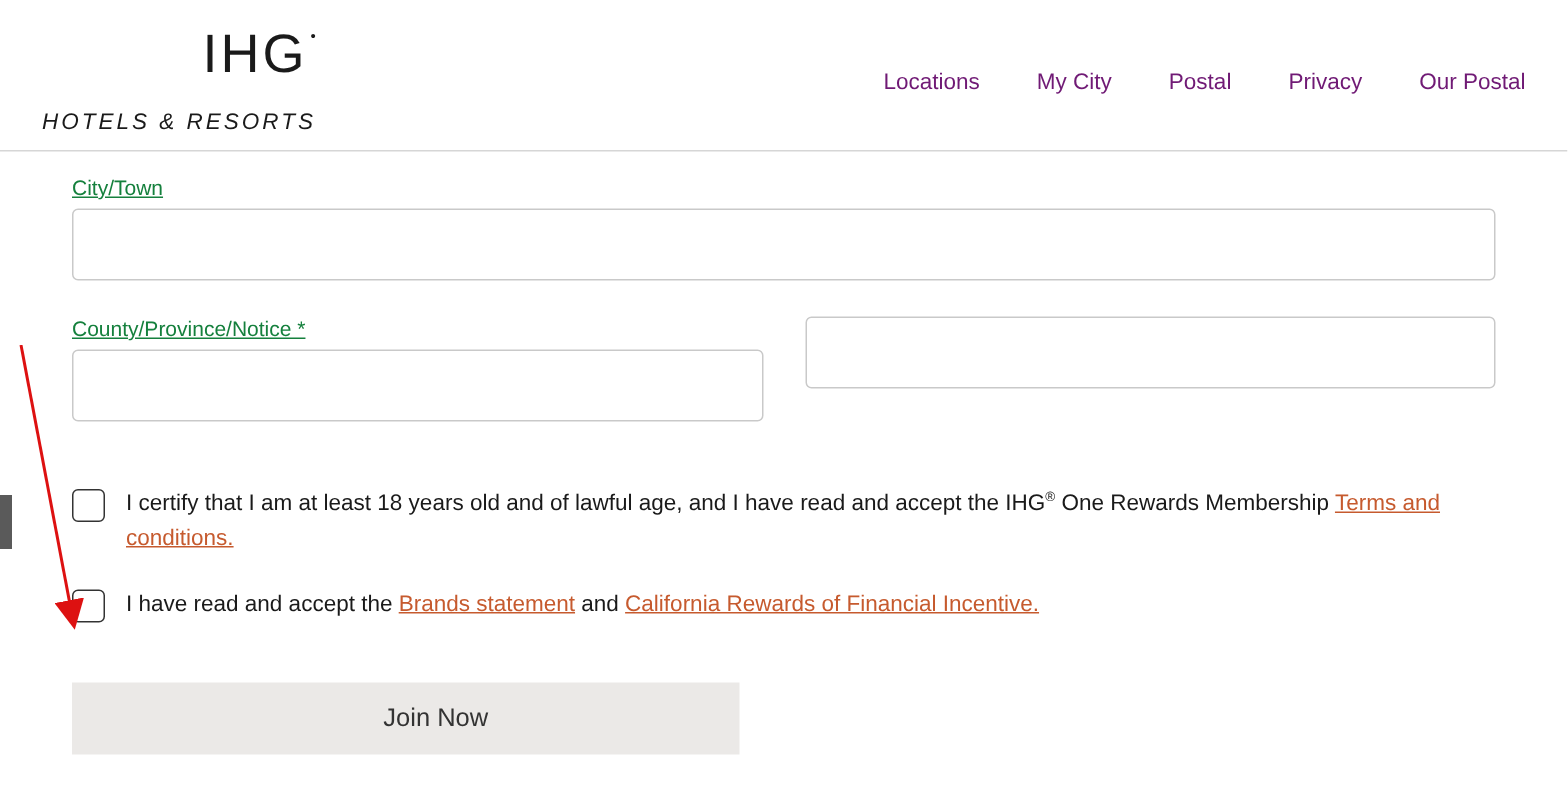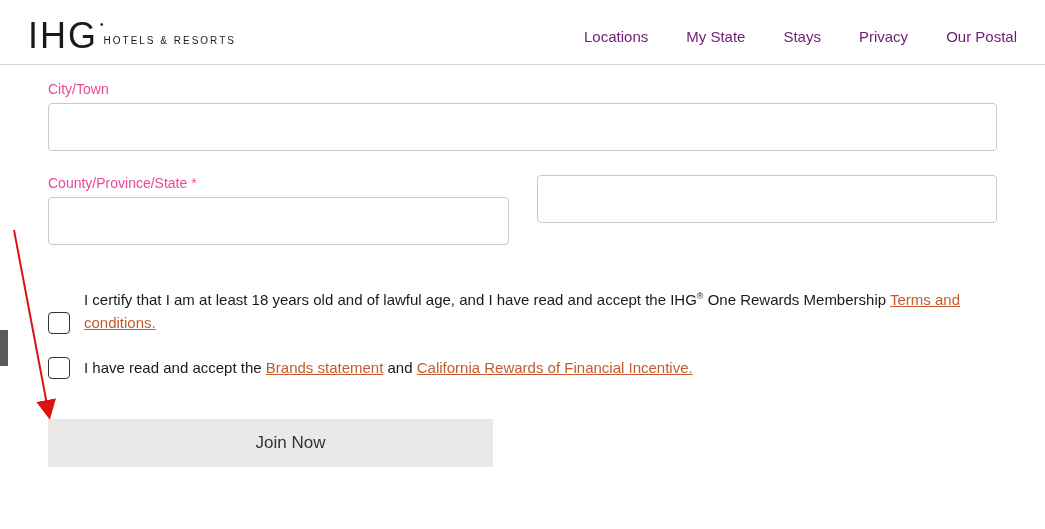--- a/index.html
+++ b/index.html
@@ -14,62 +14,64 @@
   }
   .header {
     display: flex;
     align-items: center;
     justify-content: space-between;
     padding: 18px 20px 10px 28px;
     border-bottom: 1px solid #d6d6d6;
   }
   .logo {
     display: flex;
-    flex-direction: row;
-    align-items: center;
+    flex-direction: column;
+    align-items: flex-end;
   }
   .logo-main {
     font-size: 36px;
     font-weight: 400;
     letter-spacing: 2px;
     line-height: 1;
     position: relative;
   }
   .logo-dot {
     font-size: 10px;
     vertical-align: top;
     position: relative;
     top: 2px;
     left: 2px;
   }
   .logo-sub {
-    font-size: 10px;
+    font-size: 15px;
     letter-spacing: 2px;
-    margin-top: 8px;
+    margin-top: 19px;
     color: #1a1a1a;
+    font-style: italic;
   }
   .nav {
     display: flex;
     gap: 38px;
     padding-right: 8px;
   }
   .nav a {
     font-size: 15px;
     color: #701a75;
     text-decoration: none;
     cursor: pointer;
   }
   .form-area {
     padding: 16px 48px 0 48px;
   }
   .field-label {
     font-size: 14px;
-    color: #ec4899;
+    color: #15803d;
     margin-bottom: 6px;
     display: block;
+    text-decoration: underline;
   }
   .text-input {
     width: 100%;
     height: 48px;
     border: 1px solid #c9c9c9;
     border-radius: 4px;
     padding: 0 12px;
     font-size: 15px;
     background: #fff;
   }
@@ -79,21 +81,21 @@
   .row-two {
     display: flex;
     gap: 28px;
     margin-bottom: 44px;
   }
   .row-two .col {
     flex: 1;
   }
   .checkbox-row {
     display: flex;
-    align-items: flex-end;
+    align-items: flex-start;
     gap: 14px;
     margin-bottom: 22px;
   }
   .chk {
     width: 22px;
     height: 22px;
     border: 1.5px solid #333;
     border-radius: 4px;
     flex-shrink: 0;
     margin-top: 1px;
@@ -159,37 +161,37 @@
 
 <div class="header">
   <div class="logo">
     <div class="logo-main">
       <span>IHG</span><span class="logo-dot">•</span>
     </div>
     <div class="logo-sub">HOTELS &amp; RESORTS</div>
   </div>
   <nav class="nav">
     <a>Locations</a>
-    <a>My State</a>
-    <a>Stays</a>
+    <a>My City</a>
+    <a>Postal</a>
     <a>Privacy</a>
     <a>Our Postal</a>
   </nav>
 </div>
 
 <div class="form-area">
 
   <div class="field-full">
     <label class="field-label">City/Town</label>
     <input class="text-input" type="text" value="" style="">
   </div>
 
   <div class="row-two">
     <div class="col">
-      <label class="field-label">County/Province/State *</label>
+      <label class="field-label">County/Province/Notice *</label>
       <input class="text-input" type="text" value="" style="">
     </div>
     <div class="col">
       <input class="text-input" type="text" value="" style="">
     </div>
   </div>
 
   <div class="checkbox-row">
     <div class="chk" role="checkbox" aria-checked="false"></div>
     <div class="chk-text">

